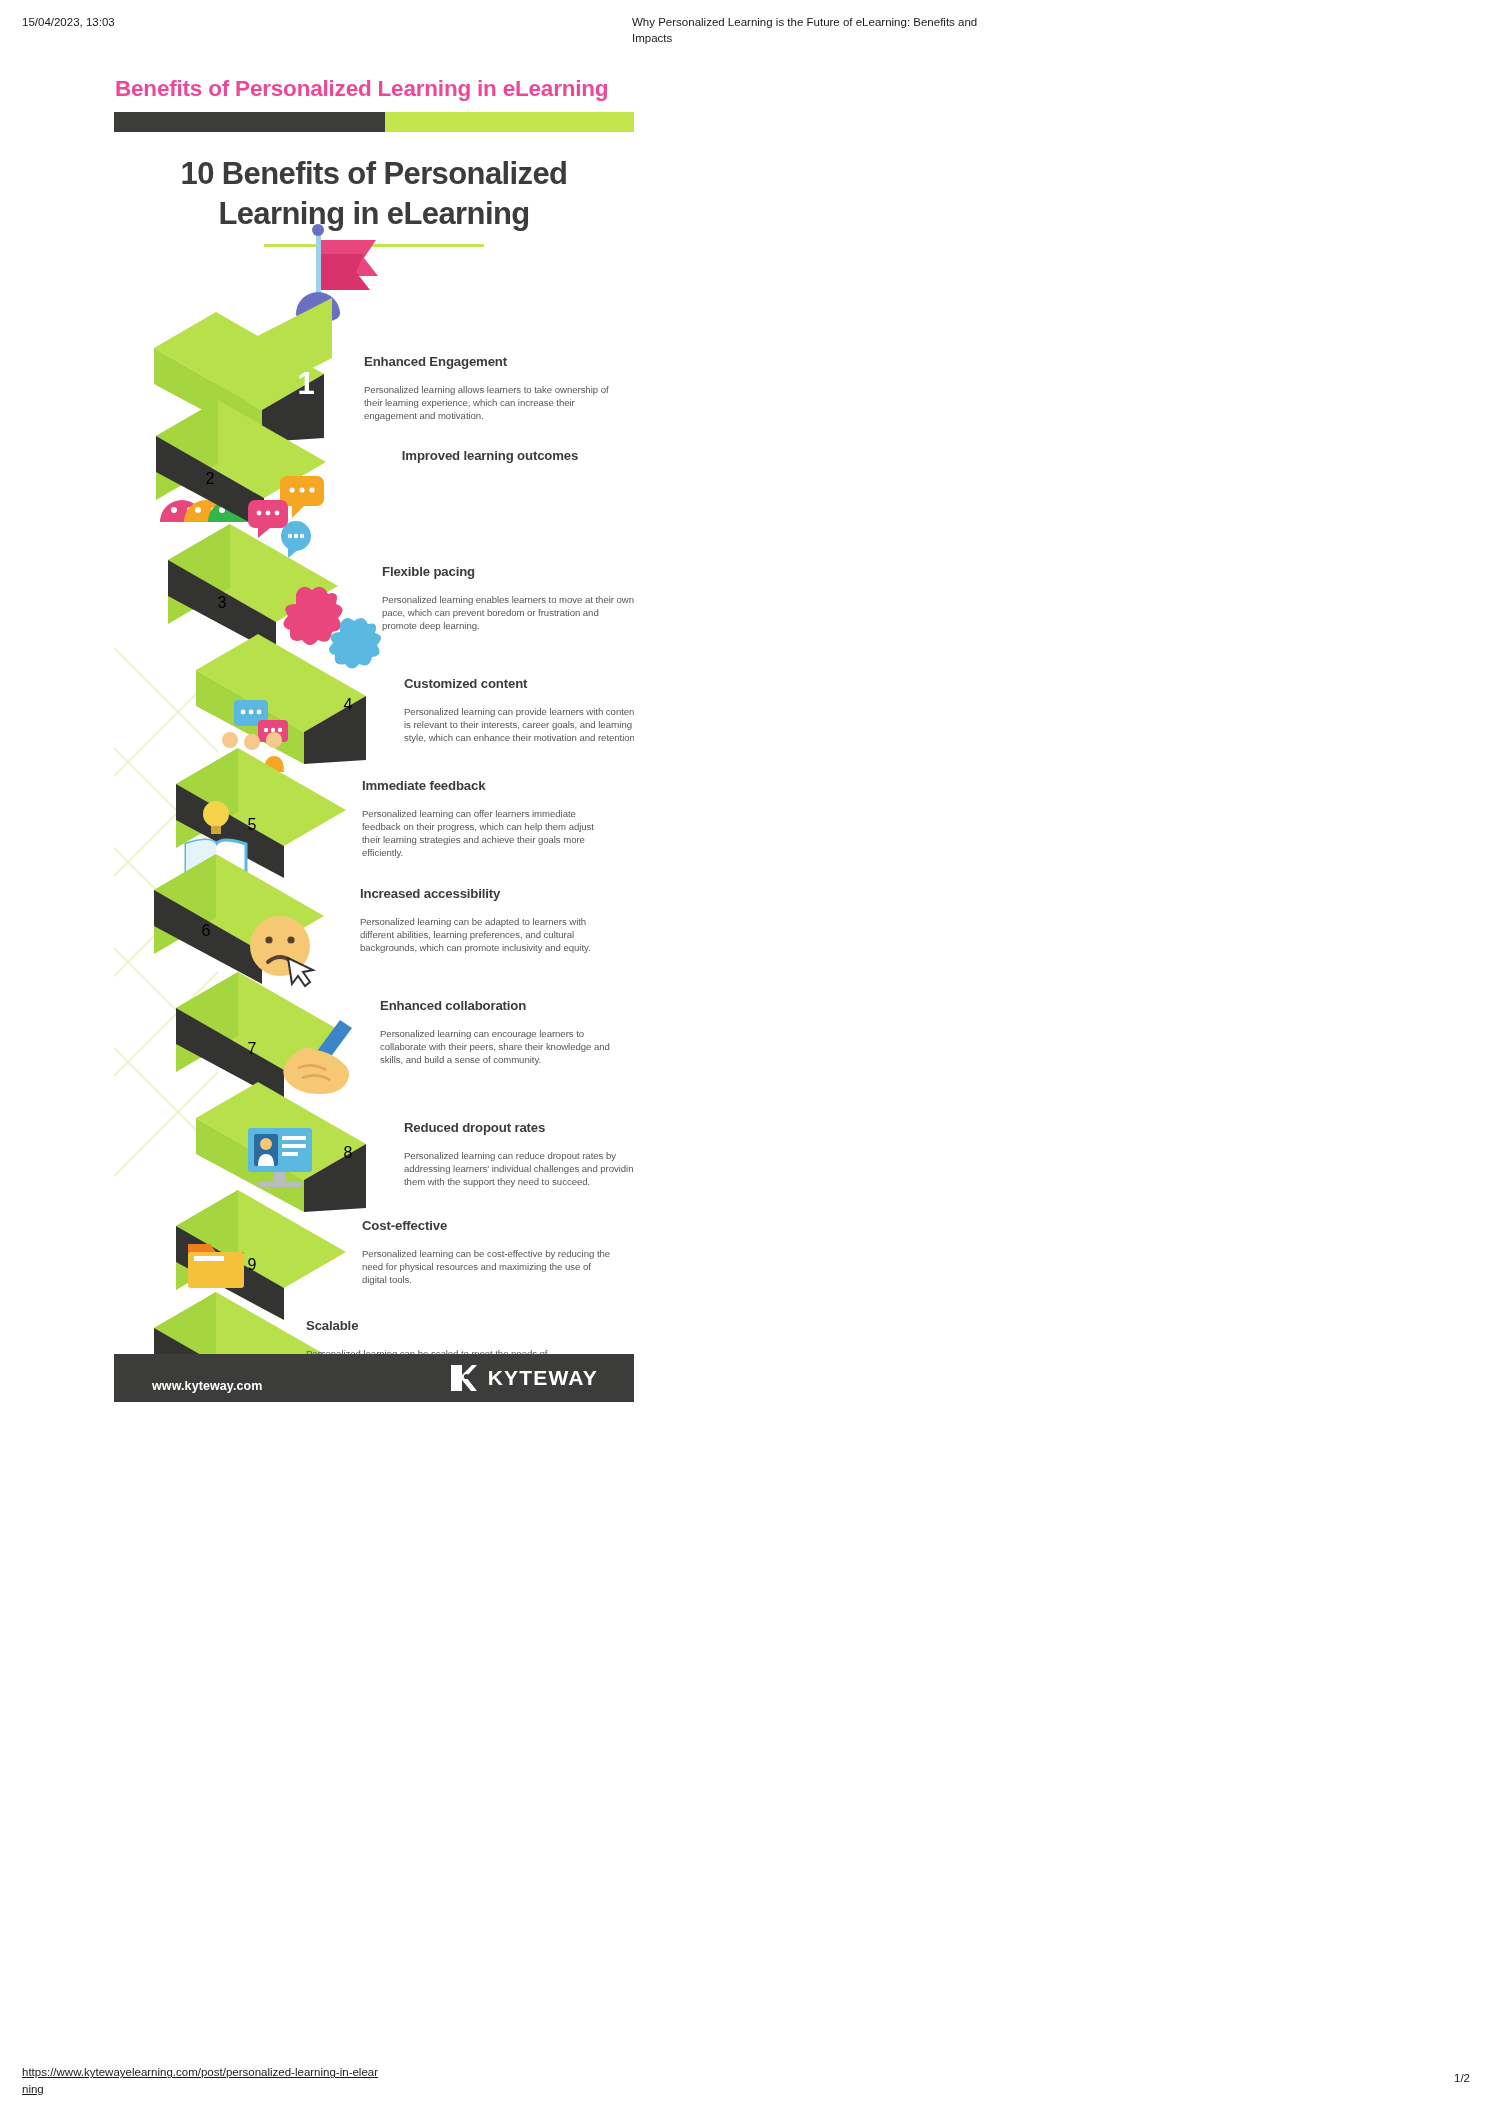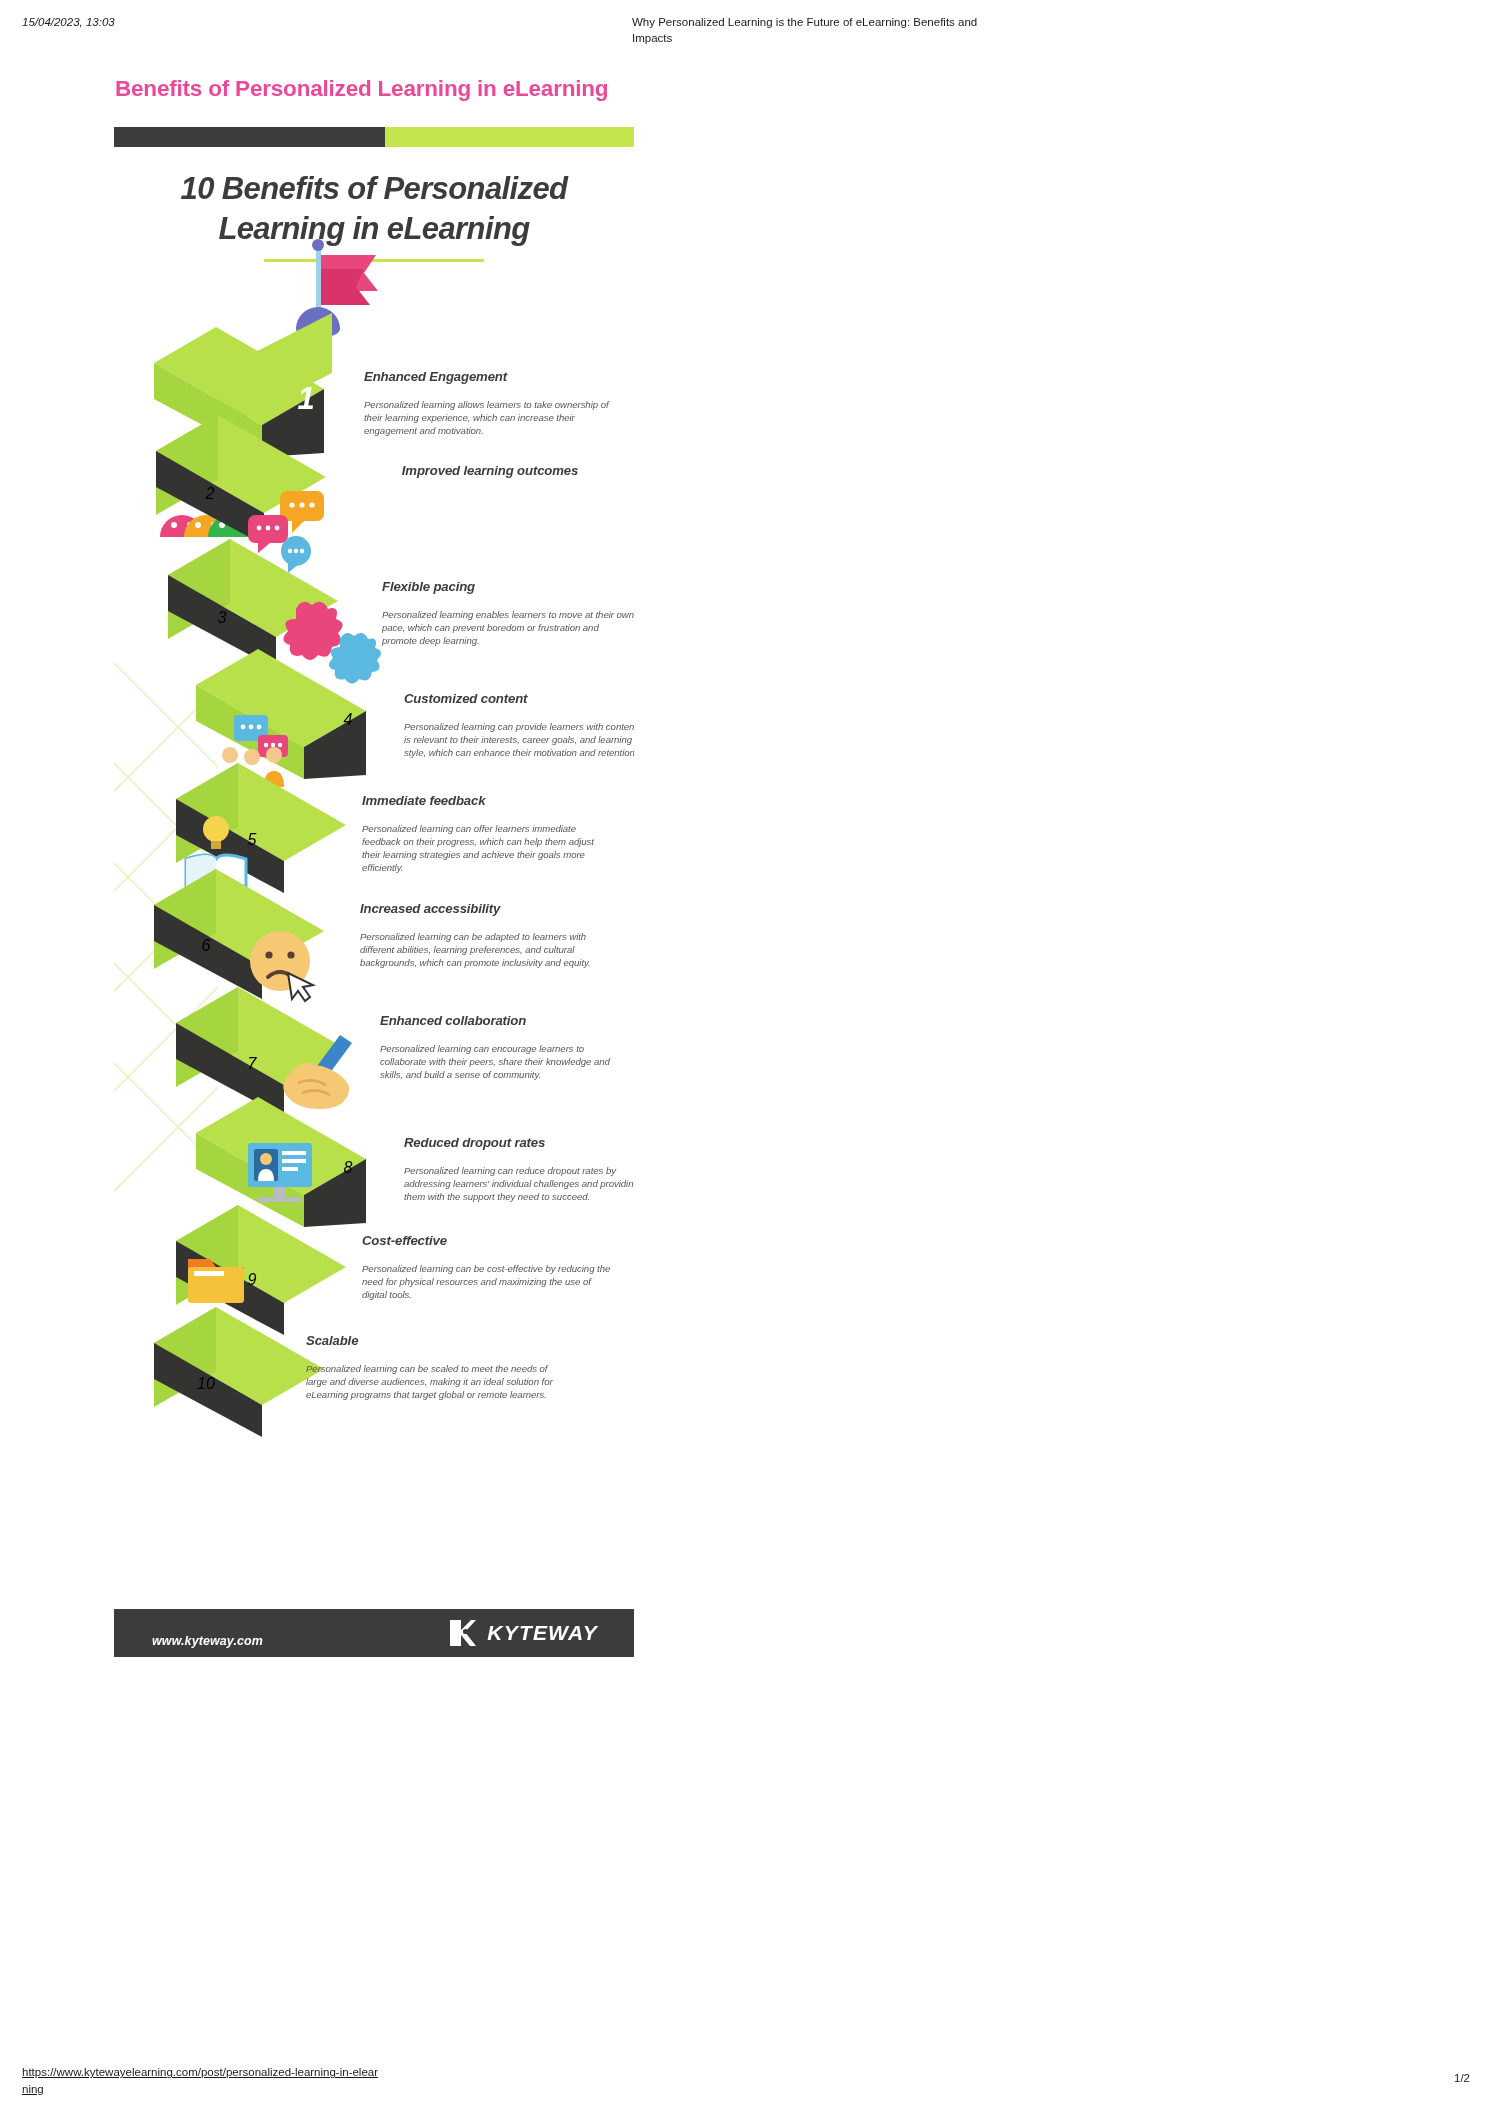--- a/index.html
+++ b/index.html
@@ -10,21 +10,20 @@
     overflow: hidden;
   }
   .page { position: relative; width: 1492px; height: 2111px; background:#fff; }
 
   
   .print-header { position:absolute; top:0; left:0; width:1492px; height:56px; }
   .ph-date {
     position:absolute; left:22px; top:14px; width:120px;
     font-size:11.5px; line-height:1.42; color:#1a1a1a;
     font-family:"Liberation Sans", sans-serif;
-    font-style:italic;
   }
   .ph-title {
     position:absolute; left:632px; top:14px; width:350px;
     font-size:11.5px; line-height:1.42; color:#1a1a1a;
   }
   .print-footer { position:absolute; left:0; bottom:0; width:1492px; height:60px; }
   .pf-url {
     position:absolute; left:22px; bottom:14px; width:360px;
     font-size:11.5px; line-height:1.42; color:#1a1a1a;
     text-decoration: underline; word-break: break-all;
@@ -36,24 +35,23 @@
 
   
   .article-title {
     position:absolute; left:115px; top:74px; width:540px;
     font-size:22.5px; font-weight:bold; line-height:1.30;
     color:#ec4899; letter-spacing:-0.2px;
   }
 
   
   .info {
-    position:absolute; left:114px; top:127px;
-    width:520px; height:1530px; background:#fff;
+    position:absolute; left:114px; top:112px;
+    width:520px; height:1290px; background:#fff;
     overflow:hidden;
-    font-style:italic;
   }
   .topbar { position:absolute; left:0; top:0; width:520px; height:20px; display:flex; }
   .topbar .dark { width:271px; height:20px; background:#3c3c3b; }
   .topbar .green { flex:1; height:20px; background:#c2e64c; }
 
   
   .lattice { position:absolute; left:-6px; top:410px; width:110px; height:720px; opacity:1; }
 
   .info-title {
     position:absolute; left:0; top:42px; width:520px;

